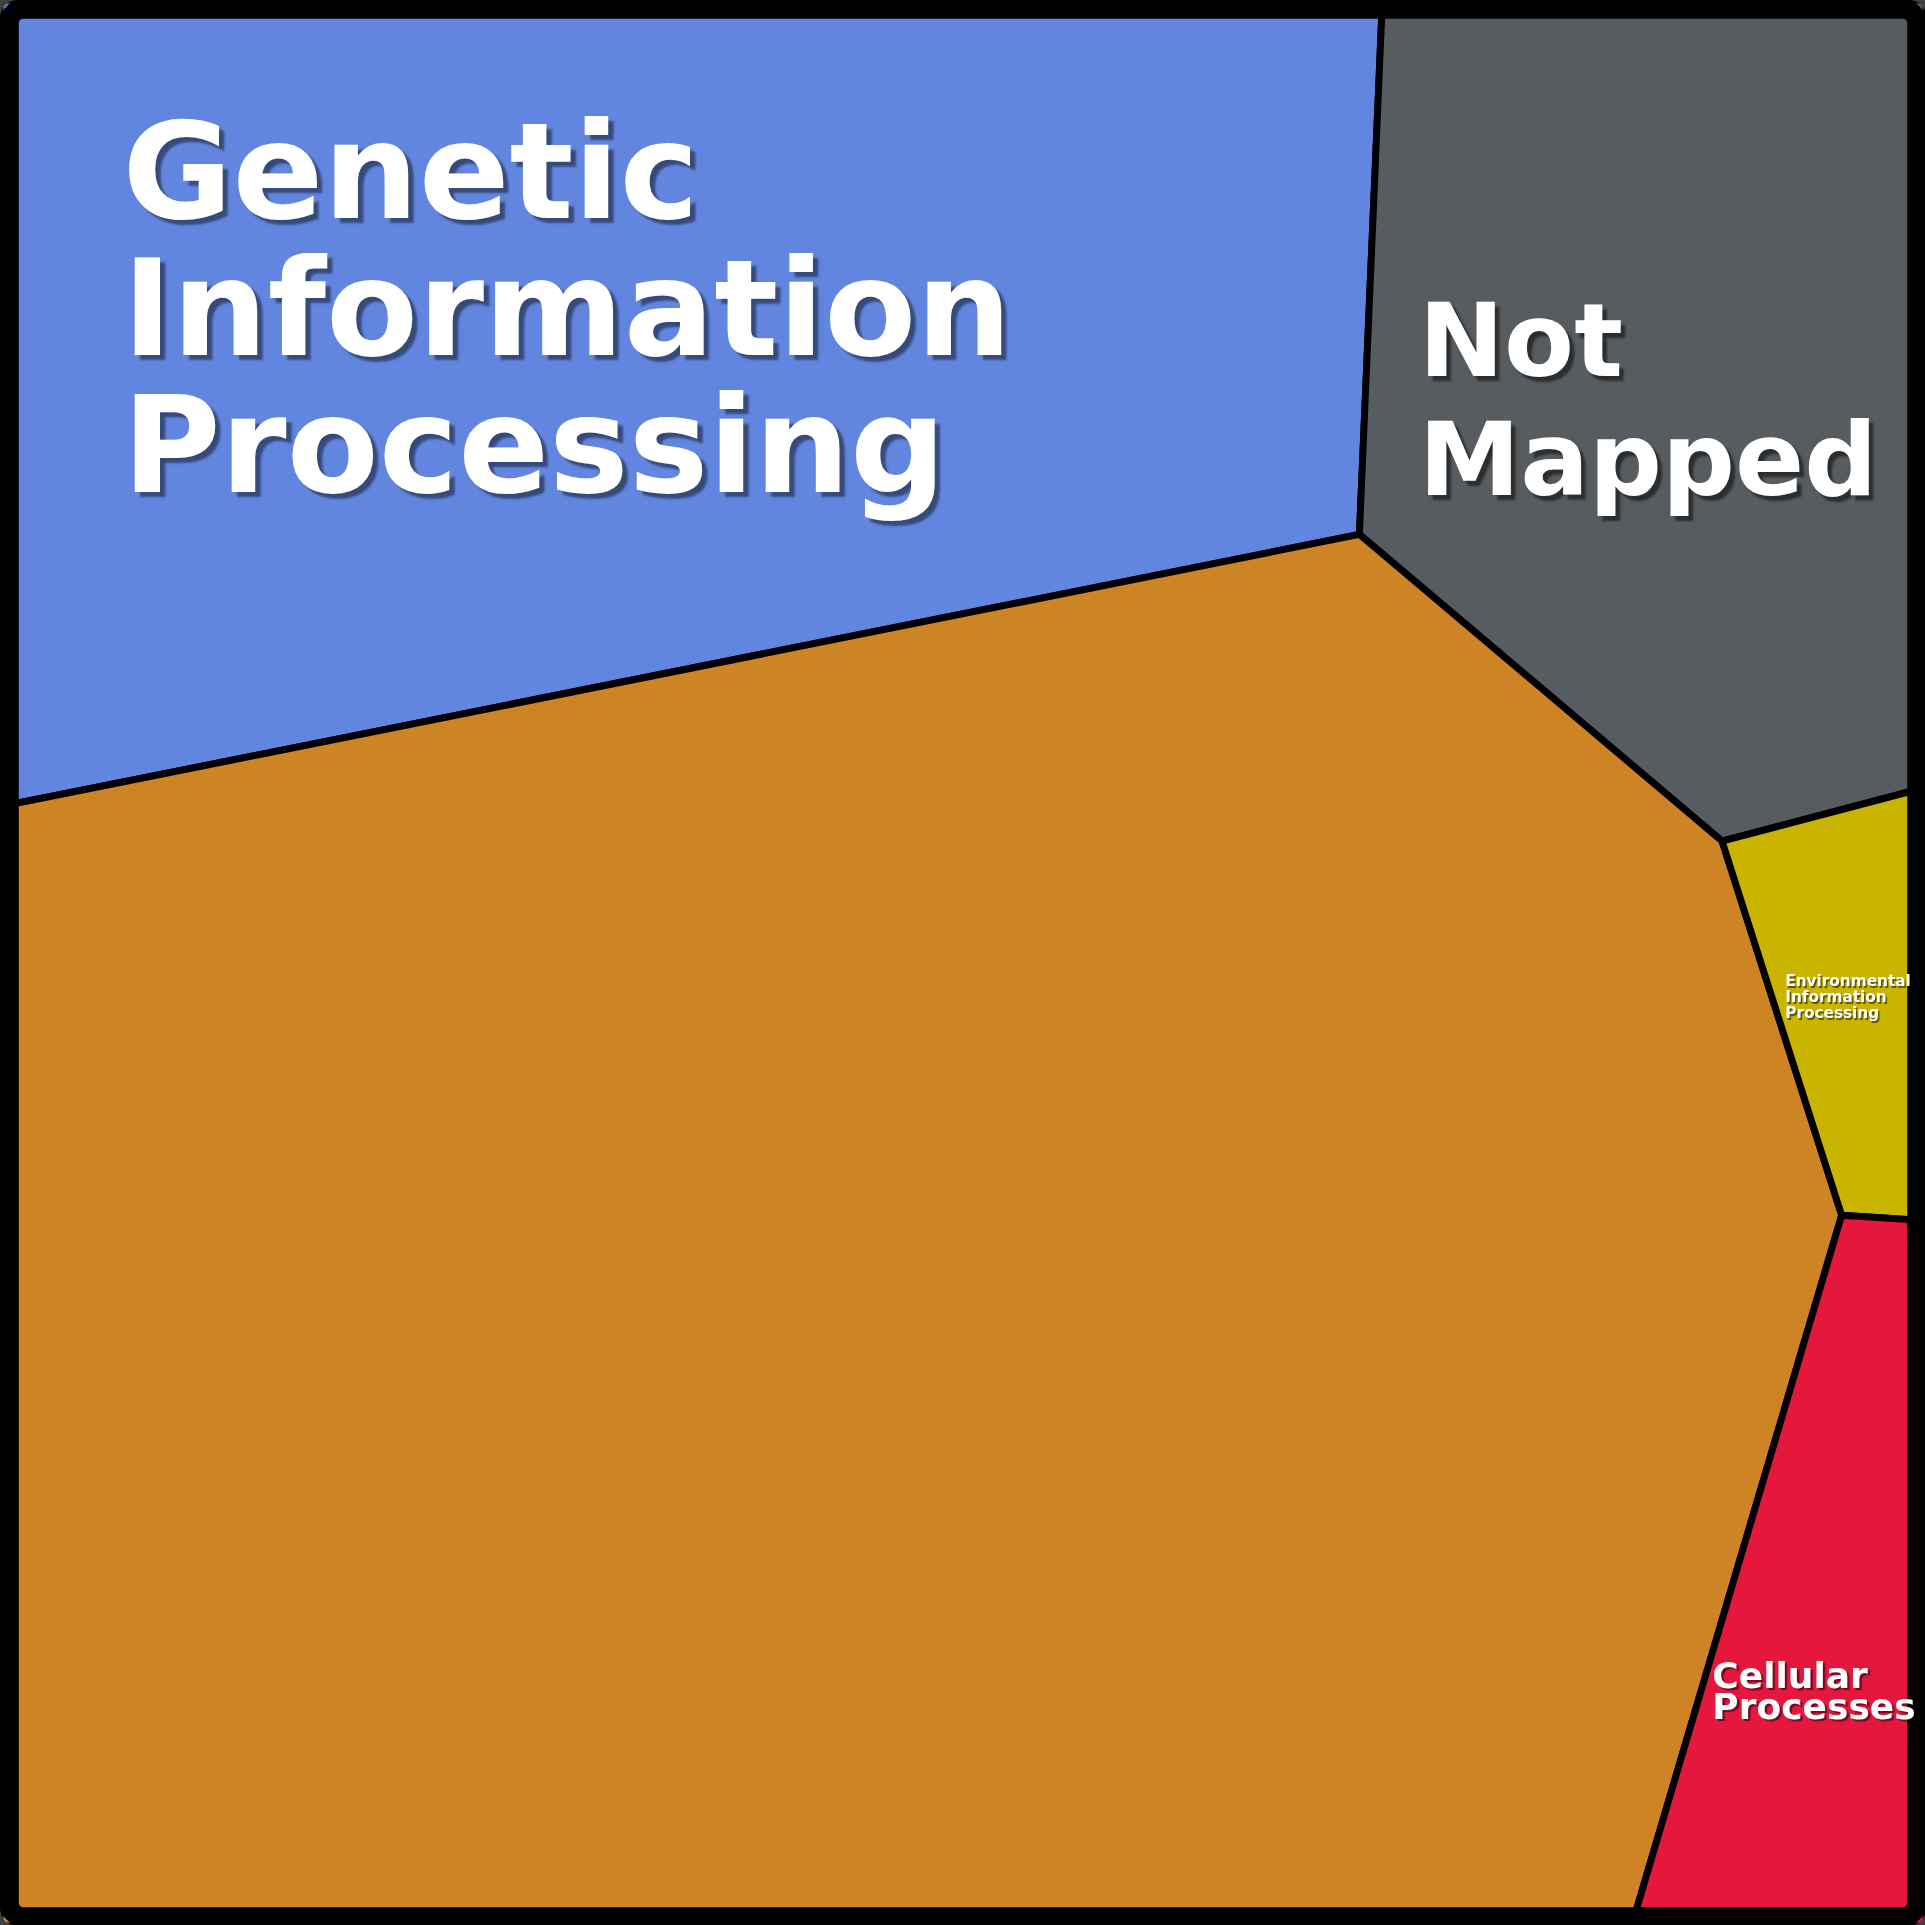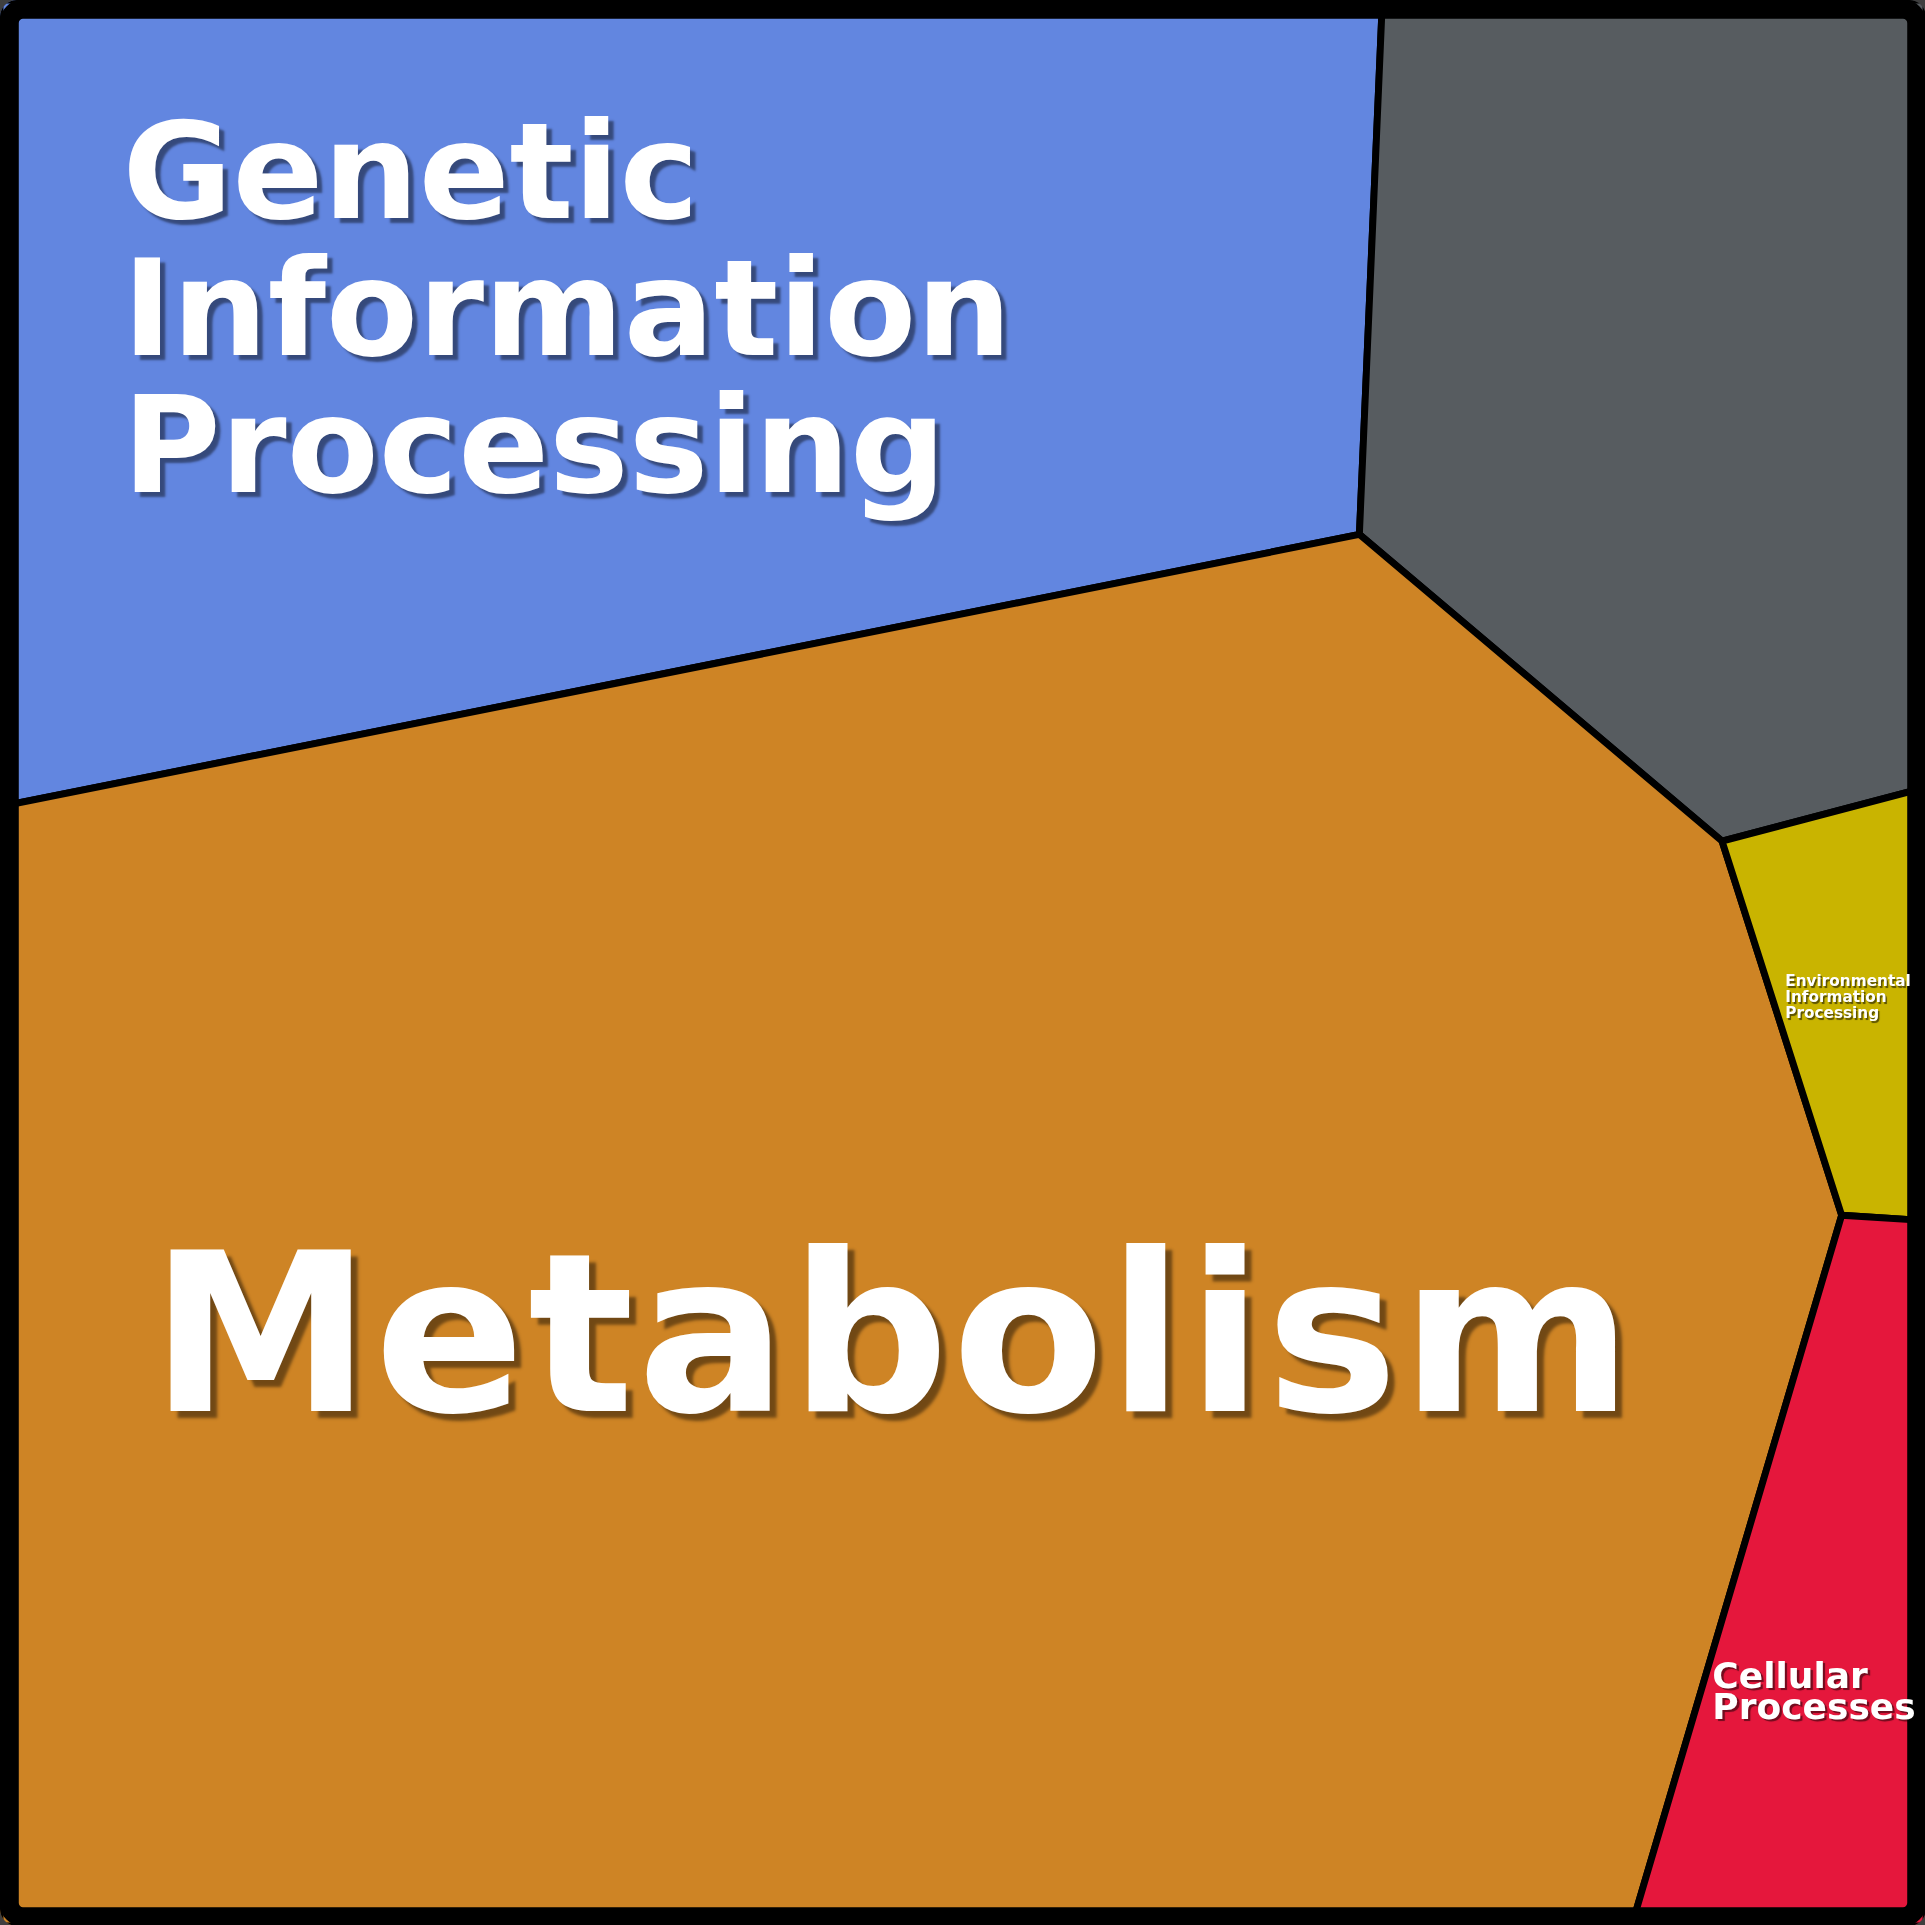--- a/index.html
+++ b/index.html
@@ -72,22 +72,23 @@
     <polygon stroke="#000000" stroke-width="9" stroke-linejoin="round" points="0,1052 1773,697 2246,1097 2402,1585 2128,2512 0,2512" fill="#ce8425"></polygon>
     <polygon stroke="#000000" stroke-width="9" stroke-linejoin="round" points="2246,1097 2512,1027 2512,1592 2402,1585" fill="#c9b400"></polygon>
     <polygon stroke="#000000" stroke-width="9" stroke-linejoin="round" points="2402,1585 2512,1592 2512,2512 2128,2512" fill="#e5173c"></polygon>
     <rect x="12" y="12" width="2488" height="2488" rx="18" ry="18" fill="none" stroke-width="25" stroke="#000000"></rect>
   </svg>
 
   <div class="label" id="label-genetic">Genetic
 Information
 Processing</div>
 
+  <div class="label" id="label-notmapped">Not
+Mapped</div>
 
-  <div class="label" id="label-metabolism">Metabolism</div>
 
   <div class="label" id="label-env">Environmental
 Information
 Processing</div>
 
   <div class="label" id="label-cellular">Cellular
 Processes</div>
 
 </div>
 

